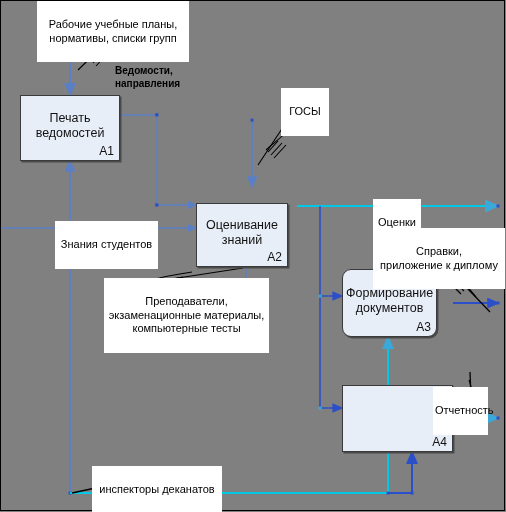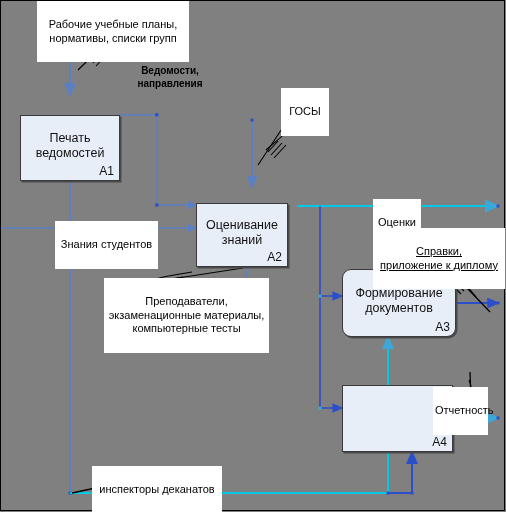--- a/index.html
+++ b/index.html
@@ -51,21 +51,20 @@
     white-space:pre;
     box-sizing:border-box;
   }
   .lbl.c{text-align:center;}
   
   .lbl-plain{
     position:absolute;
     color:#000;
     font-size:10px;
     line-height:13px;
-    text-align:center;
     white-space:pre;
     font-weight:bold;
   }
 </style>
 </head>
 <body>
 
 <svg id="canvas" viewBox="0 0 506 512" width="506" height="512" xmlns="http://www.w3.org/2000/svg">
   <defs>
     <marker id="ab" markerWidth="7" markerHeight="7" refX="6" refY="3" orient="auto">
@@ -168,33 +167,33 @@
   </g>
   <g stroke="#000" fill="none" stroke-width="1.3">
     <path d="M72,493 L175,471"></path>
     <path d="M108,486 L140,479 M110,489 L143,482 M113,492 L146,485"></path>
     <path d="M106,484 C122,480 140,476 158,473"></path>
   </g>
 </svg>
 
 <div class="frame"></div>
 
-<div class="act" style="left:20px;top:95px;width:100px;height:66px;margin-top:20px;">
+<div class="act" style="left:20px;top:95px;width:100px;height:66px;">
   <div class="ttl">Печать
 ведомостей</div>
   <div class="code">A1</div>
 </div>
 
 <div class="act" style="left:196px;top:187px;width:92px;height:64px;margin-top:16px;">
   <div class="ttl">Оценивание
 знаний</div>
   <div class="code">A2</div>
 </div>
 
-<div class="act" style="left:342px;top:269px;width:114px;height:68px;border-radius:9px;">
+<div class="act" style="left:342px;top:269px;width:95px;height:68px;border-radius:9px;">
   <div class="ttl">Формирование
 документов</div>
   <div class="code">A3</div>
 </div>
 
 <div class="act" style="left:342px;top:385px;width:111px;height:67px;">
   <div class="code">A4</div>
 </div>
 
 <div class="lbl c" style="left:37px;top:1px;width:152px;">Рабочие учебные планы,
@@ -206,18 +205,18 @@
 <div class="lbl c" style="left:281px;top:88px;width:48px;">ГОСЫ</div>
 
 <div class="lbl c" style="left:55px;top:221px;width:103px;">Знания студентов</div>
 
 <div class="lbl c" style="left:104px;top:278px;width:165px;">Преподаватели,
 экзаменационные материалы,
 компьютерные тесты</div>
 
 <div class="lbl c" style="left:373px;top:199px;width:48px;">Оценки</div>
 
-<div class="lbl c" style="left:373px;top:228px;width:132px;text-decoration:underline;">Справки,
+<div class="lbl c" style="left:373px;top:228px;width:132px;">Справки,
 приложение к диплому</div>
 
 <div class="lbl c" style="left:433px;top:351px;width:55px;margin-top:36px;">Отчетность</div>
 
 <div class="lbl c" style="left:92px;top:466px;width:130px;">инспекторы деканатов</div>
 
 </body></html>

